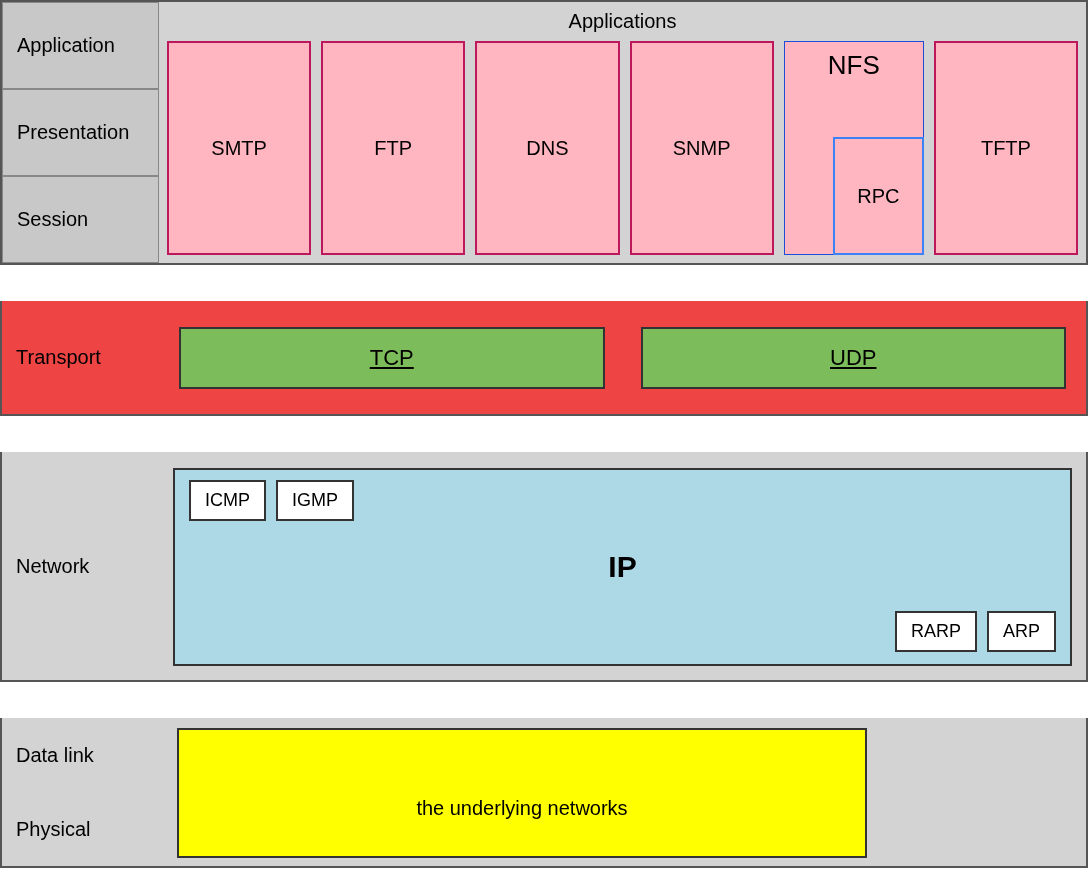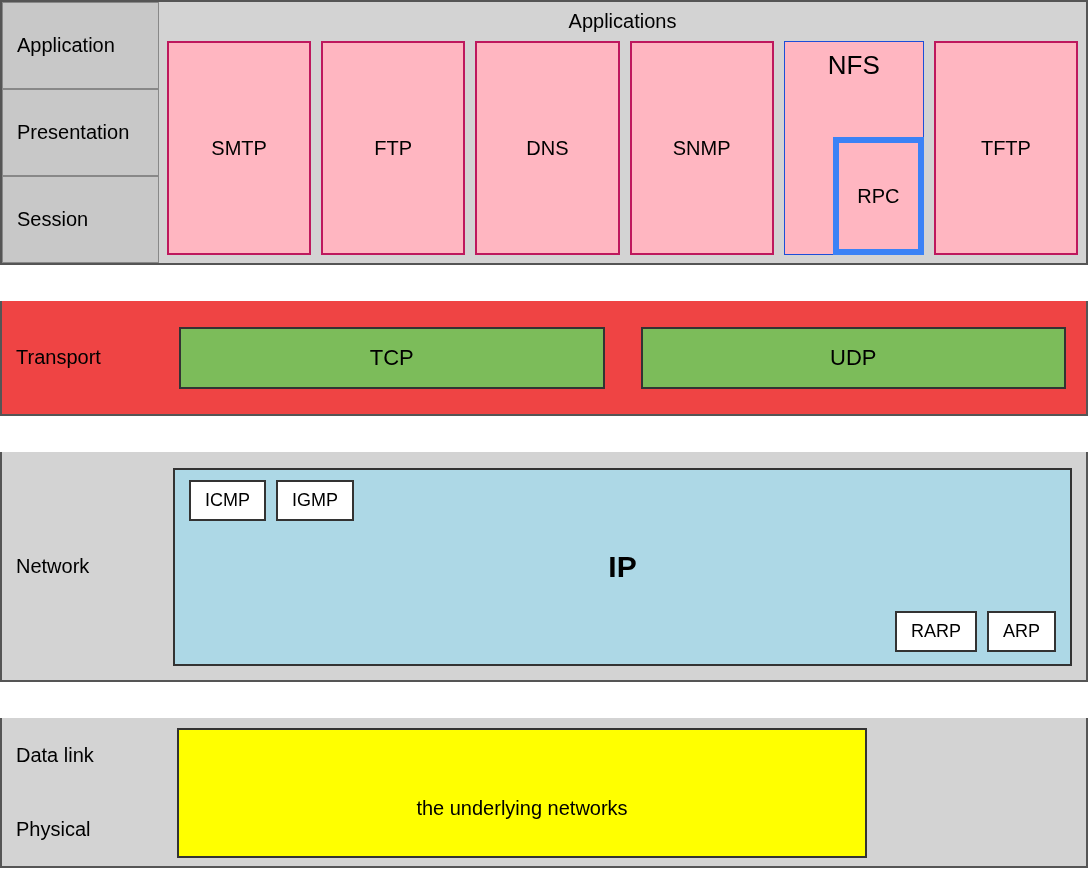--- a/index.html
+++ b/index.html
@@ -97,21 +97,21 @@
       display: flex;
       align-items: flex-start;
       justify-content: center;
       padding-top: 8px;
       font-size: 26px;
       flex: 1;
     }
 
     .rpc-box {
       background: #ffb6c1;
-      border: 6px solid #3b82f6;
+      border: 2px solid #3b82f6;
       position: absolute;
       bottom: 0;
       right: 0;
       width: 65%;
       height: 55%;
       display: flex;
       align-items: center;
       justify-content: center;
       font-size: 20px;
     }
@@ -132,20 +132,21 @@
       flex-shrink: 0;
       font-size: 20px;
       padding-left: 14px;
     }
 
     .transport-content {
       flex: 1;
       display: flex;
       gap: 36px;
       padding: 0 20px 0 20px;
+      text-decoration: underline;
     }
 
     .green-box {
       background: #7cbc5a;
       border: 2px solid #333;
       display: flex;
       align-items: center;
       justify-content: center;
       font-size: 22px;
       height: 62px;

